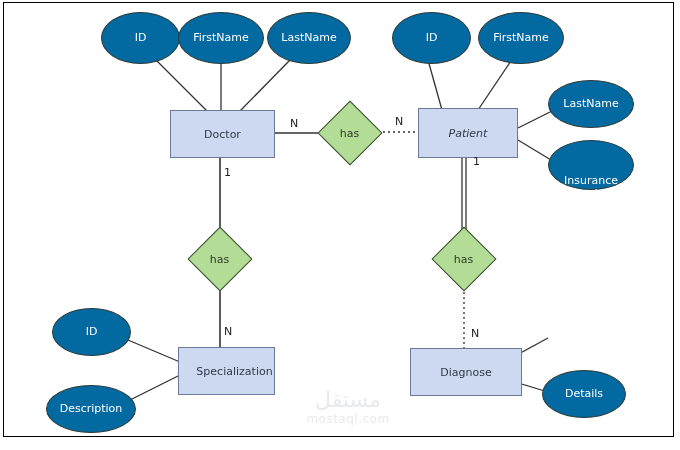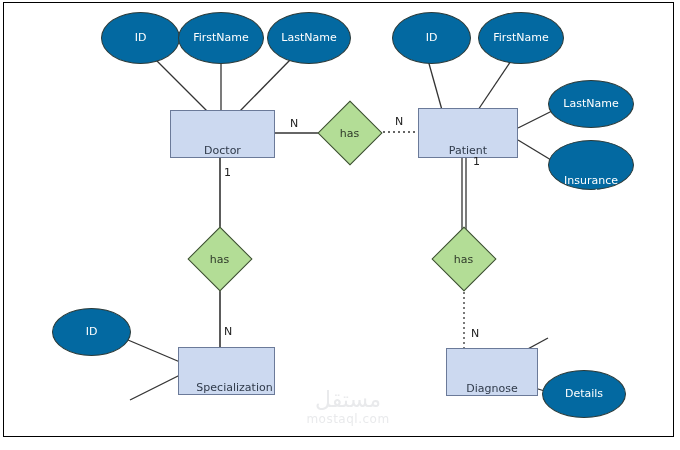--- a/index.html
+++ b/index.html
@@ -38,21 +38,20 @@
     align-items: center;
     justify-content: center;
     text-align: center;
     box-sizing: border-box;
   }
   .entity {
     background: #ccd9f0;
     border: 1px solid #6b7a99;
     color: #2f3a4a;
     font-size: 11px;
-    align-items: flex-end;
   }
   .attribute {
     background: #0369a1;
     border: 1.4px solid #2c3b3a;
     border-radius: 50%;
     color: #ffffff;
     font-size: 11px;
     line-height: 1.15;
   }
   .relationship {
@@ -148,34 +147,37 @@
   <div class="node attribute" style="left:548px; top:80px; width:86px; height:48px;">
     <span>LastName</span>
   </div>
   <div class="node attribute" style="left:548px; top:140px; width:86px; height:50px;">
     <span style="white-space:pre-line;margin-top:46px;">Insurance
 Number</span>
   </div>
   <div class="node attribute" style="left:52px; top:308px; width:79px; height:48px;">
     <span>ID</span>
   </div>
+  <div class="node attribute" style="left:46px; top:385px; width:90px; height:48px;">
+    <span>Description</span>
+  </div>
   <div class="node attribute" style="left:542px; top:370px; width:84px; height:48px;justify-content:center;">
     <span>Details</span>
   </div>
 
   <div class="node entity" style="left:170px; top:110px; width:105px; height:48px;">
     <span>Doctor</span>
   </div>
-  <div class="node entity" style="left:418px; top:108px; width:100px; height:50px;">
+  <div class="node entity" style="left:418px; top:108px; width:100px; height:50px;font-style:italic;">
     <span>Patient</span>
   </div>
   <div class="node entity" style="left:178px; top:347px; width:97px; height:48px;padding-left:16px;">
     <span>Specialization</span>
   </div>
-  <div class="node entity" style="left:410px; top:348px; width:92px; height:48px;margin-left:36px;">
+  <div class="node entity" style="left:410px; top:348px; width:112px; height:48px;">
     <span>Diagnose</span>
   </div>
 
   <div class="node relationship" style="left:327px; top:110px; width:46px; height:46px;">
     <span class="rel-label">has</span>
   </div>
   <div class="node relationship" style="left:197px; top:236px; width:46px; height:46px;">
     <span class="rel-label">has</span>
   </div>
   <div class="node relationship" style="left:441px; top:236px; width:46px; height:46px;">

